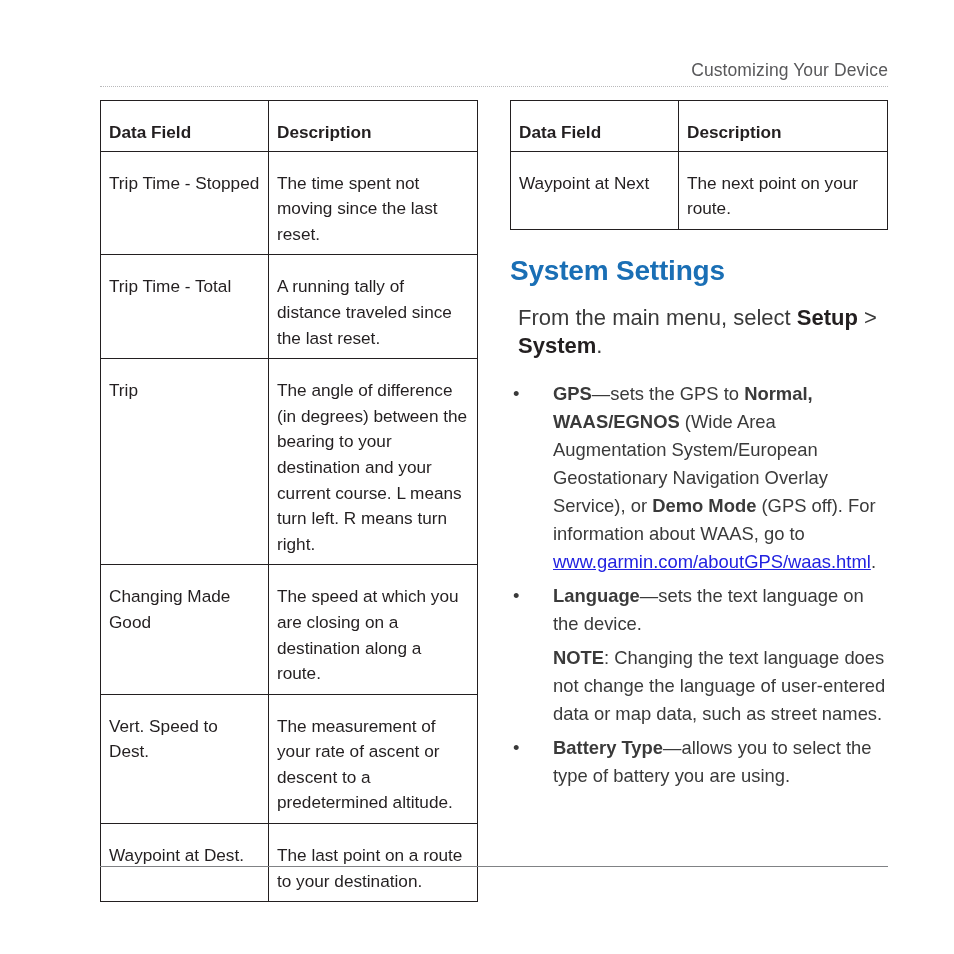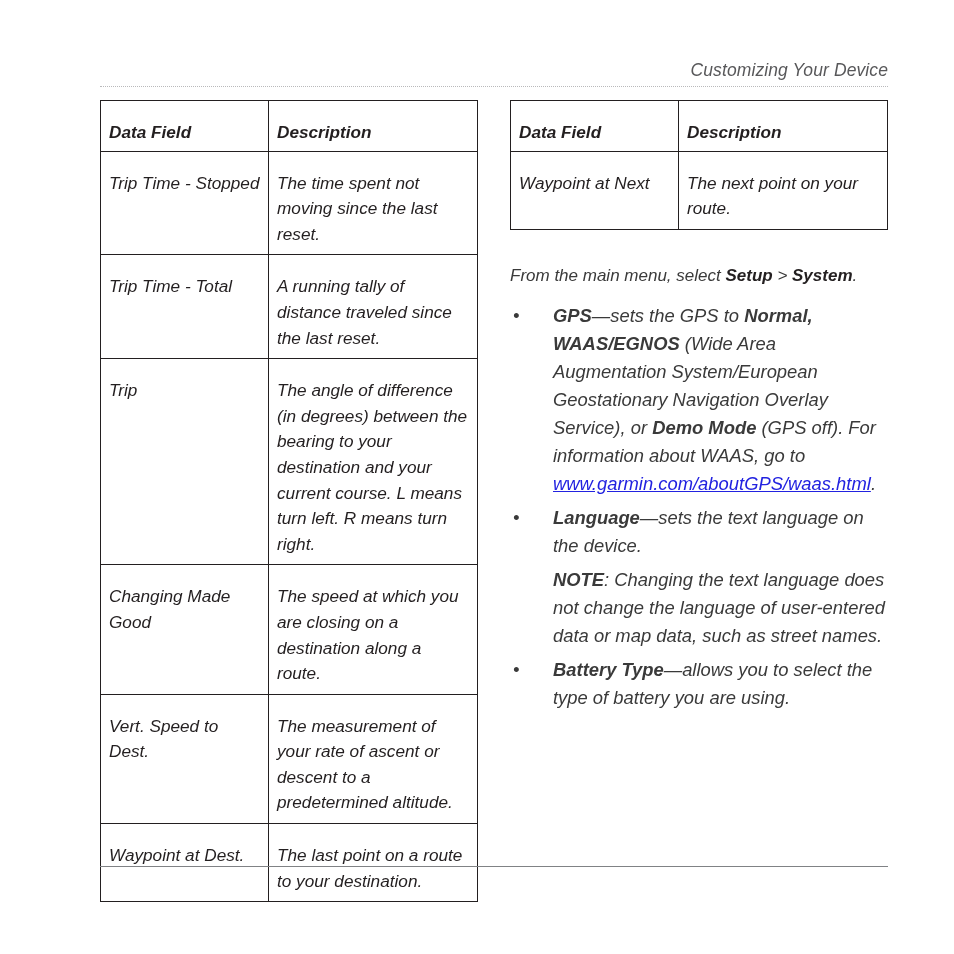--- a/index.html
+++ b/index.html
@@ -14,21 +14,20 @@
     -webkit-font-smoothing: antialiased;
   }
 
   .page {
     position: relative;
     width: 954px;
     height: 954px;
     background: #ffffff;
     overflow: hidden;
     box-sizing: border-box;
-    font-style: italic;
   }
 
   
   .running-head {
     position: absolute;
     top: 59px;
     left: 100px;
     right: 66px;
     text-align: right;
     font-size: 17.5px;
@@ -86,22 +85,22 @@
     padding: 0;
     font-size: 28px;
     line-height: 34px;
     font-weight: bold;
     color: #1a6fb5;
     letter-spacing: -0.2px;
   }
 
   
   p.prose {
-    margin: 0;
-    font-size: 17px;
+    margin: 8px;
+    font-size: 22px;
     line-height: 28px;
     color: #3a3a3a;
   }
   p.prose b, .bold { font-weight: bold; color: #231f20; }
 
   .url { color: #2222e0; }
 
   
   ul.bullets {
     list-style: none;
@@ -224,20 +223,21 @@
       <tbody>
         <tr>
           <td>Waypoint at Next</td>
           <td>The next point on your route.</td>
         </tr>
       </tbody>
     </table>
 
     <div class="spacer-24"></div>
 
+    <h2 class="section-title">System Settings</h2>
 
     <div class="spacer-8"></div>
 
     <p class="prose"><span>From the main menu, select </span><b>Setup</b><span> &gt; </span><b>System</b><span>.</span></p>
 
     <div class="spacer-12"></div>
 
     <ul class="bullets">
 
       <li>

